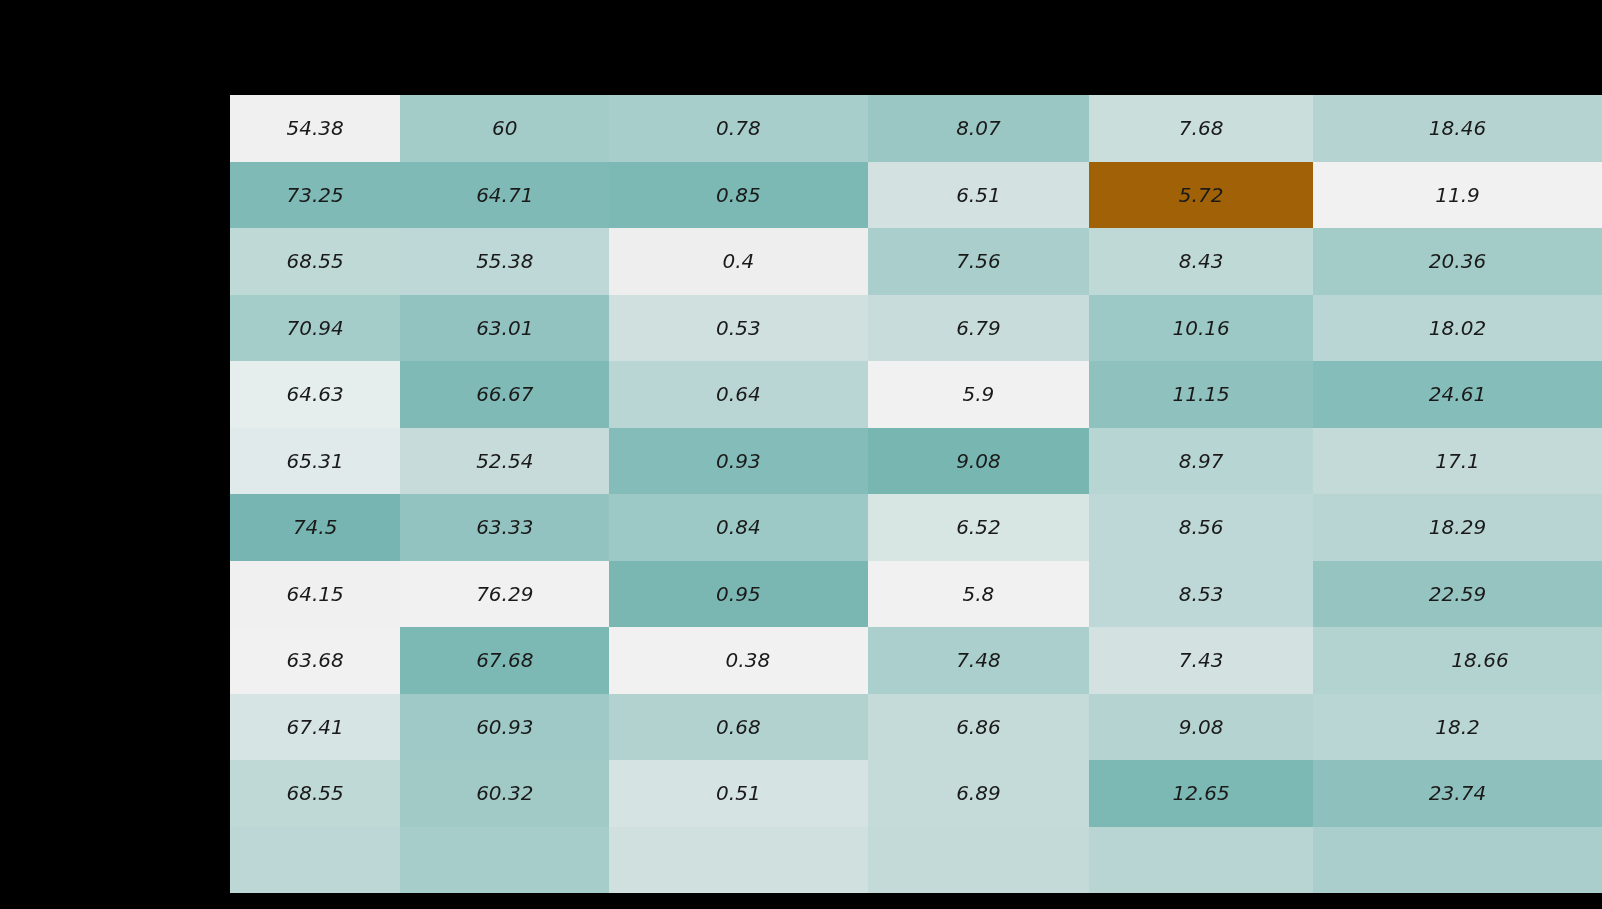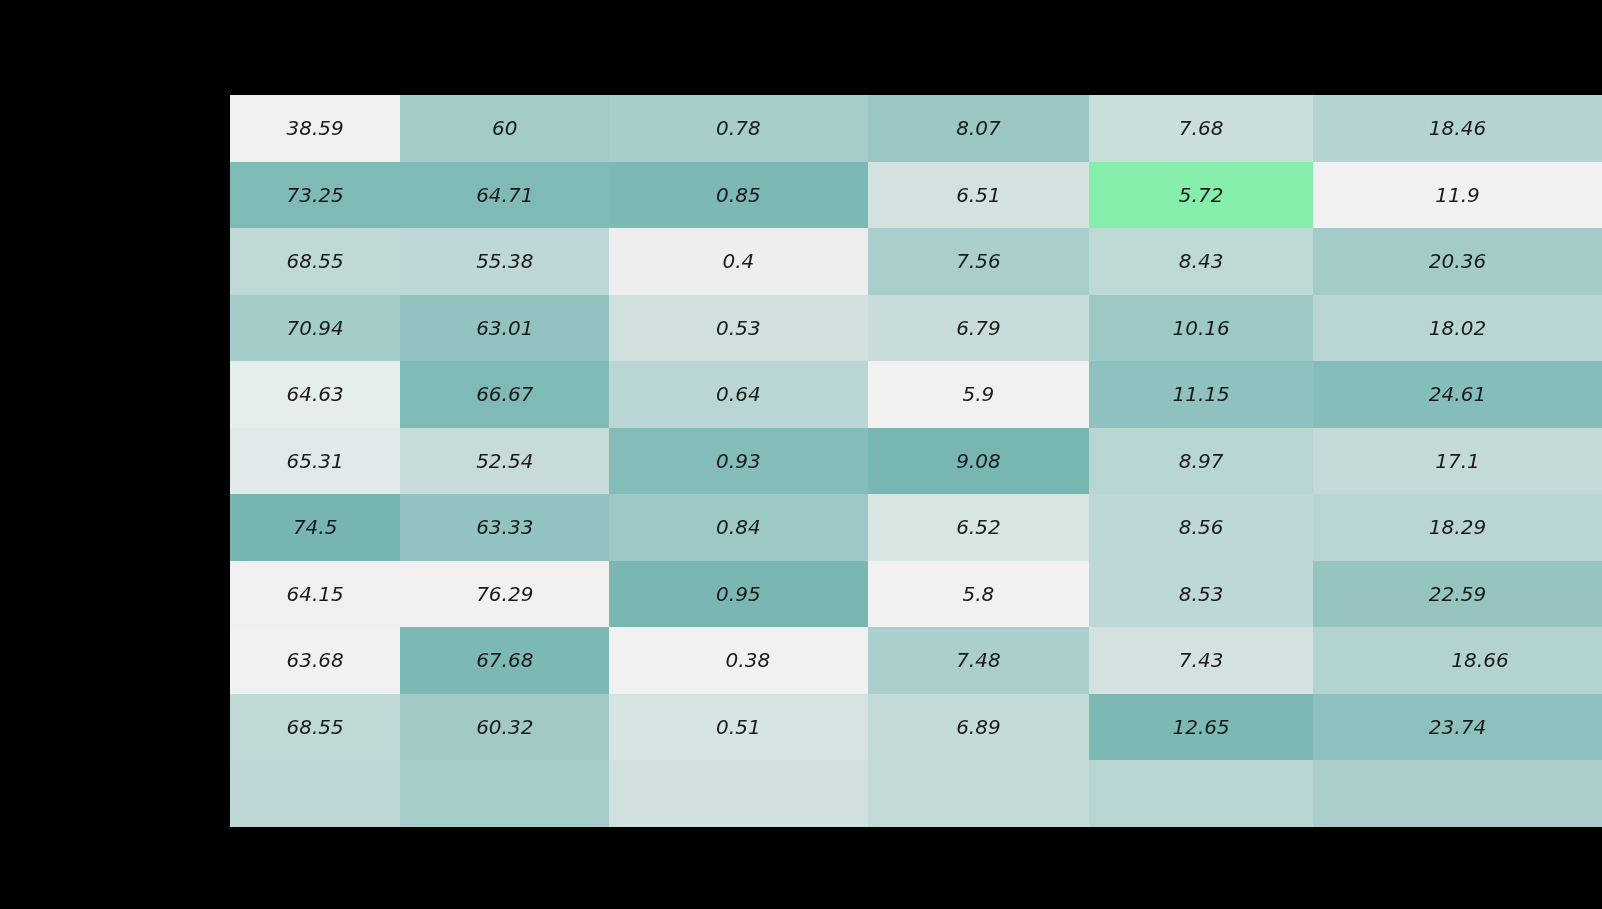--- a/index.html
+++ b/index.html
@@ -49,33 +49,33 @@
   .col-4 { width: 238px; }
   .col-5 { width: 260px; }
 </style>
 </head>
 <body>
 
 <div id="canvas">
   <table id="heatmap-table">
     <tbody>
         <tr>
-          <td class="col-0" style="width: 180px; height: 66.5px; line-height: 66.5px; background-color: rgb(240, 240, 240);">38.59</td>
+          <td class="col-0" style="width: 180px; height: 66.5px; line-height: 66.5px; background-color: rgb(240, 240, 240);">54.38</td>
           <td class="col-1" style="width: 222px; height: 66.5px; line-height: 66.5px; background-color: rgb(163, 203, 200);">60</td>
           <td class="col-2" style="width: 256px; height: 66.5px; line-height: 66.5px; background-color: rgb(168, 206, 203);">0.78</td>
           <td class="col-3" style="width: 237px; height: 66.5px; line-height: 66.5px; background-color: rgb(154, 199, 196);">8.07</td>
           <td class="col-4" style="width: 238px; height: 66.5px; line-height: 66.5px; background-color: rgb(202, 222, 220);">7.68</td>
           <td class="col-5" style="width: 260px; height: 66.5px; line-height: 66.5px; background-color: rgb(181, 212, 209);">18.46</td>
         </tr>
         <tr>
           <td class="col-0" style="width: 180px; height: 66.5px; line-height: 66.5px; background-color: rgb(127, 186, 182);">73.25</td>
           <td class="col-1" style="width: 222px; height: 66.5px; line-height: 66.5px; background-color: rgb(127, 186, 182);">64.71</td>
           <td class="col-2" style="width: 256px; height: 66.5px; line-height: 66.5px; background-color: rgb(124, 184, 180);">0.85</td>
           <td class="col-3" style="width: 237px; height: 66.5px; line-height: 66.5px; background-color: rgb(211, 226, 224);">6.51</td>
-          <td class="col-4" style="width: 238px; height: 66.5px; line-height: 66.5px; background-color: #86efac;">5.72</td>
+          <td class="col-4" style="width: 238px; height: 66.5px; line-height: 66.5px; background-color: #a16207;">5.72</td>
           <td class="col-5" style="width: 260px; height: 66.5px; line-height: 66.5px; background-color: rgb(241, 241, 241);">11.9</td>
         </tr>
         <tr>
           <td class="col-0" style="width: 180px; height: 66.5px; line-height: 66.5px; background-color: rgb(191, 217, 215);">68.55</td>
           <td class="col-1" style="width: 222px; height: 66.5px; line-height: 66.5px; background-color: rgb(189, 216, 214);">55.38</td>
           <td class="col-2" style="width: 256px; height: 66.5px; line-height: 66.5px; background-color: rgb(238, 238, 238);">0.4</td>
           <td class="col-3" style="width: 237px; height: 66.5px; line-height: 66.5px; background-color: rgb(169, 206, 203); font-style: italic;">7.56</td>
           <td class="col-4" style="width: 238px; height: 66.5px; line-height: 66.5px; background-color: rgb(191, 217, 215);">8.43</td>
           <td class="col-5" style="width: 260px; height: 66.5px; line-height: 66.5px; background-color: rgb(163, 203, 200);">20.36</td>
         </tr>
@@ -121,20 +121,28 @@
         </tr>
         <tr>
           <td class="col-0" style="width: 180px; height: 66.5px; line-height: 66.5px; background-color: rgb(241, 241, 241);">63.68</td>
           <td class="col-1" style="width: 222px; height: 66.5px; line-height: 66.5px; background-color: rgb(124, 184, 180);">67.68</td>
           <td class="col-2" style="width: 256px; height: 66.5px; line-height: 66.5px; background-color: rgb(241, 241, 241); padding-left: 19px;">0.38</td>
           <td class="col-3" style="width: 237px; height: 66.5px; line-height: 66.5px; background-color: rgb(171, 207, 204);">7.48</td>
           <td class="col-4" style="width: 238px; height: 66.5px; line-height: 66.5px; background-color: rgb(211, 226, 224);">7.43</td>
           <td class="col-5" style="width: 260px; height: 66.5px; line-height: 66.5px; background-color: rgb(179, 211, 209); padding-left: 45px;">18.66</td>
         </tr>
         <tr>
+          <td class="col-0" style="width: 180px; height: 66.5px; line-height: 66.5px; background-color: rgb(214, 228, 227);">67.41</td>
+          <td class="col-1" style="width: 222px; height: 66.5px; line-height: 66.5px; background-color: rgb(158, 201, 198);">60.93</td>
+          <td class="col-2" style="width: 256px; height: 66.5px; line-height: 66.5px; background-color: rgb(178, 210, 208);">0.68</td>
+          <td class="col-3" style="width: 237px; height: 66.5px; line-height: 66.5px; background-color: rgb(197, 219, 217);">6.86</td>
+          <td class="col-4" style="width: 238px; height: 66.5px; line-height: 66.5px; background-color: rgb(181, 212, 209);">9.08</td>
+          <td class="col-5" style="width: 260px; height: 66.5px; line-height: 66.5px; background-color: rgb(186, 214, 212);">18.2</td>
+        </tr>
+        <tr>
           <td class="col-0" style="width: 180px; height: 66.5px; line-height: 66.5px; background-color: rgb(191, 217, 215);">68.55</td>
           <td class="col-1" style="width: 222px; height: 66.5px; line-height: 66.5px; background-color: rgb(161, 202, 199);">60.32</td>
           <td class="col-2" style="width: 256px; height: 66.5px; line-height: 66.5px; background-color: rgb(213, 227, 226);">0.51</td>
           <td class="col-3" style="width: 237px; height: 66.5px; line-height: 66.5px; background-color: rgb(196, 219, 217); margin-left: 34px;">6.89</td>
           <td class="col-4" style="width: 238px; height: 66.5px; line-height: 66.5px; background-color: rgb(124, 184, 180);">12.65</td>
           <td class="col-5" style="width: 260px; height: 66.5px; line-height: 66.5px; background-color: rgb(142, 192, 189);">23.74</td>
         </tr>
         <tr>
           <td class="col-0" style="width: 180px; height: 66.5px; line-height: 66.5px; background-color: rgb(188, 215, 213);"></td>
           <td class="col-1" style="width: 222px; height: 66.5px; line-height: 66.5px; background-color: rgb(167, 205, 202);"></td>

